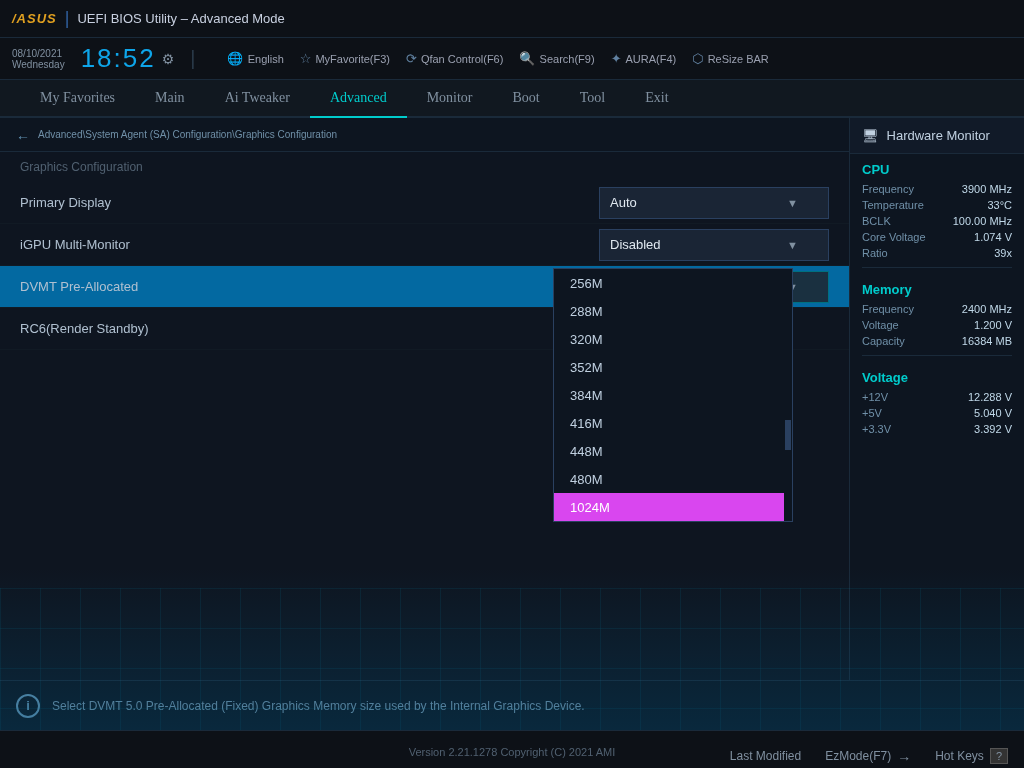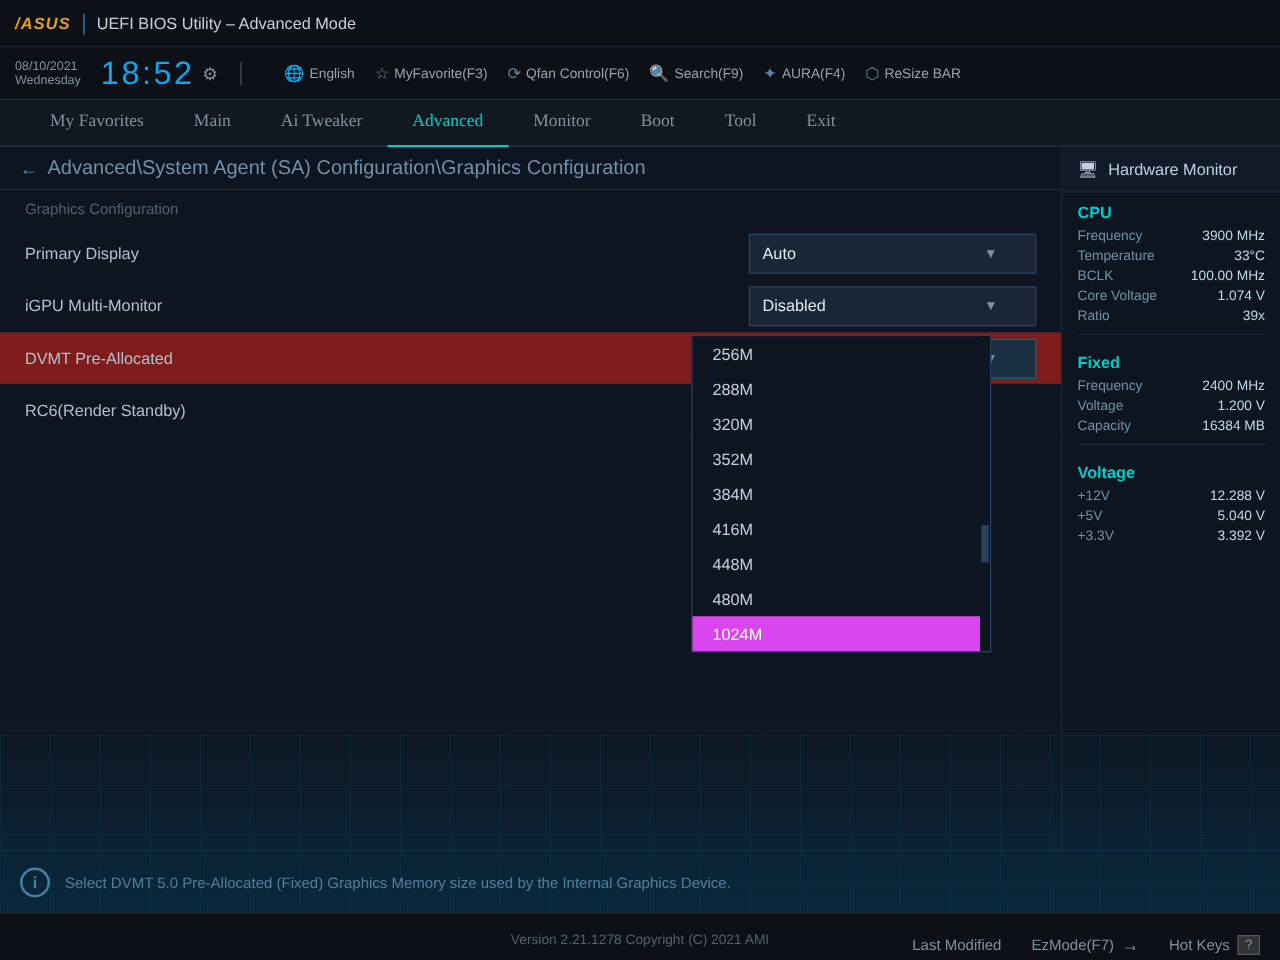--- a/index.html
+++ b/index.html
@@ -150,21 +150,21 @@
       border-bottom: 1px solid #1a2a3a;
       gap: 8px;
       height: 34px;
     }
     .back-arrow {
       color: #6090b0;
       font-size: 14px;
       cursor: pointer;
     }
     .breadcrumb-text {
-      font-size: 16px;
+      font-size: 10px;
       color: #7090a8;
     }
 
     
     .section-title {
       padding: 8px 20px;
       font-size: 12px;
       color: #506070;
       height: 30px;
       display: flex;
@@ -173,21 +173,21 @@
 
     
     .config-row {
       display: flex;
       align-items: center;
       padding: 0 20px;
       height: 42px;
       border-bottom: 1px solid #111a24;
       position: relative;
     }
-    .config-row.highlighted { background: #7f1d1d; }
+    .config-row.highlighted { background: #0369a1; }
     .config-label {
       font-size: 13px;
       color: #b0c0d0;
       flex: 1;
     }
     .config-value {
       width: 230px;
     }
 
     
@@ -530,21 +530,21 @@
       <span class="hw-label">Core Voltage</span>
       <span class="hw-value">1.074 V</span>
     </div>
     <div class="hw-row">
       <span class="hw-label">Ratio</span>
       <span class="hw-value">39x</span>
     </div>
 
     <div class="hw-divider"></div>
 
-    <div class="hw-section-title memory">Fixed</div>
+    <div class="hw-section-title memory">Memory</div>
     <div class="hw-row">
       <span class="hw-label">Frequency</span>
       <span class="hw-value">2400 MHz</span>
     </div>
     <div class="hw-row">
       <span class="hw-label">Voltage</span>
       <span class="hw-value">1.200 V</span>
     </div>
     <div class="hw-row">
       <span class="hw-label">Capacity</span>

